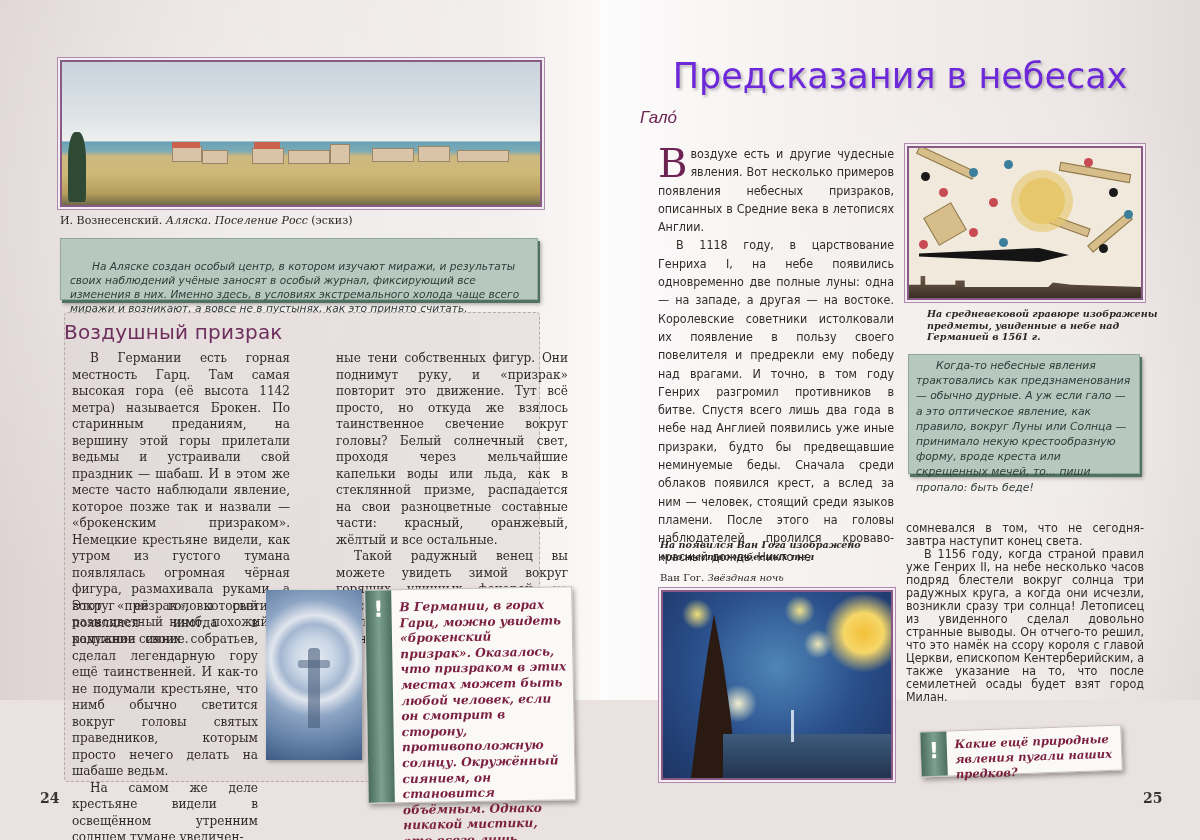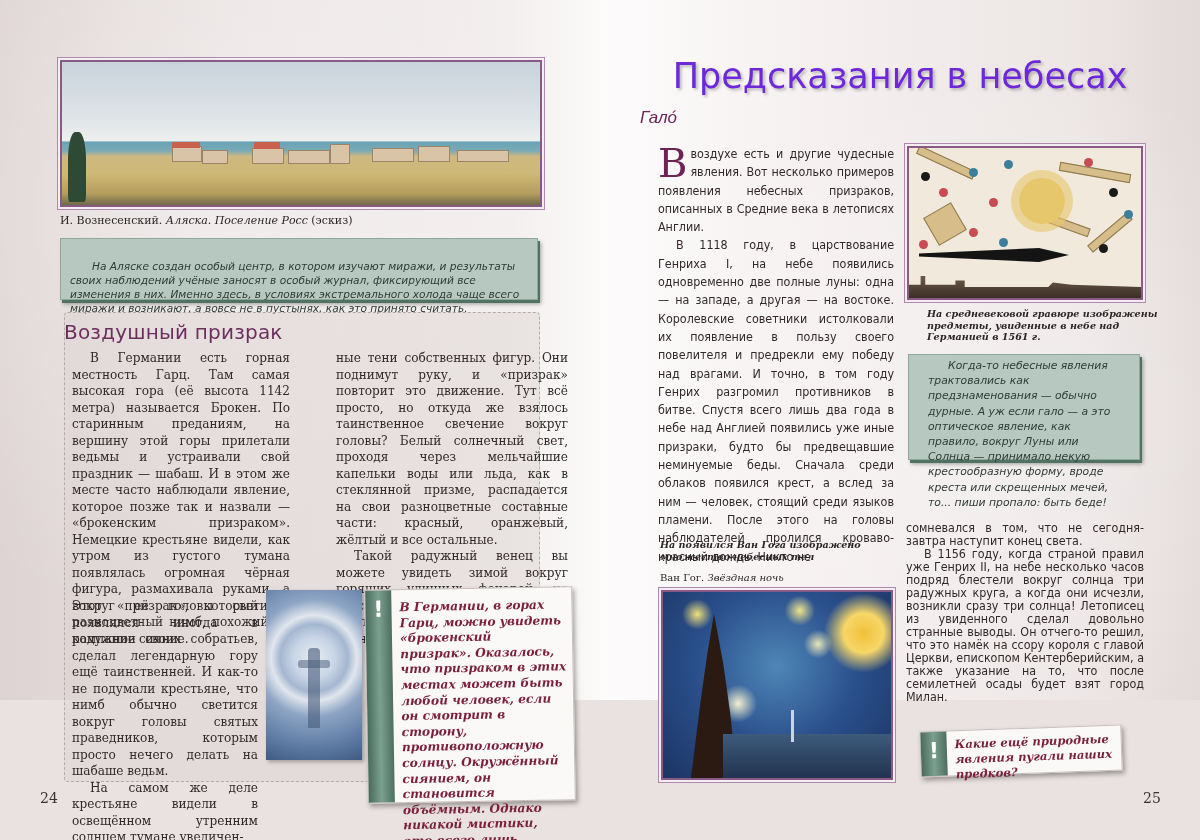--- a/index.html
+++ b/index.html
@@ -91,21 +91,21 @@
     position: absolute; font-family: "DejaVu Serif", serif; font-style: italic; font-weight: bold;
     color: #7a1f3d; font-size: 12.2px; line-height: 15.6px;
   }
   .excl-note-left { left: 366px; top: 588px; width: 206px; height: 212px; transform: rotate(-1deg); }
   .excl-note-left .excl-text { left: 34px; top: 10px; width: 166px; }
   .excl-note-left .excl-bar { padding-top: 6px; }
   .excl-note-right { left: 920px; top: 728px; width: 200px; height: 44px; transform: rotate(-2deg); }
   .excl-note-right .excl-text { left: 34px; top: 6px; width: 162px; font-size: 11.6px; line-height: 15px; }
   .excl-note-right .excl-bar { padding-top: 6px; font-size: 22px; }
 
-  .page-num { position: absolute; top: 790px; font-size: 14px; font-weight: normal; color: #3a3232; }
+  .page-num { position: absolute; top: 790px; font-size: 14px; font-weight: bold; color: #3a3232; }
   .page-num-left { left: 40px; }
   .page-num-right { left: 1143px; }
 
   
   .main-title {
     position: absolute; left: 640px; top: 56px; width: 520px; text-align: center;
     font-family: "DejaVu Sans", sans-serif; font-size: 35px; color: #6d28d9;
     text-shadow: 2px 2px 3px rgba(0,0,0,0.25);
   }
   .subtitle {
@@ -128,21 +128,21 @@
   }
   .engraving .sun { position: absolute; left: 110px; top: 30px; width: 46px; height: 46px; border-radius: 50%; background: #e7c76b; box-shadow: 0 0 0 8px rgba(231,199,107,0.6); }
   .engraving .dot { position: absolute; width: 9px; height: 9px; border-radius: 50%; }
   .engraving .spear { position: absolute; left: 10px; top: 100px; width: 150px; height: 14px; background: #141414; clip-path: polygon(0 40%, 80% 0, 100% 50%, 80% 100%, 0 60%); }
   .engraving .city { position: absolute; left: 0; bottom: 0; width: 100%; height: 22px; background: linear-gradient(180deg, #6b5a4a, #3b2f25); clip-path: polygon(0 40%, 5% 40%, 5% 0, 7% 0, 7% 40%, 20% 40%, 20% 20%, 24% 20%, 24% 50%, 60% 50%, 62% 30%, 70% 40%, 100% 50%, 100% 100%, 0 100%); }
   .engraving .rod { position: absolute; height: 7px; background: #d6bd8a; border: 1px solid #8e7a4f; }
   .caption-engraving {
     position: absolute; left: 907px; top: 308px; width: 240px;
     font-family: "DejaVu Serif", serif; font-style: italic; font-weight: bold; font-size: 9.6px; line-height: 11.5px; color: #2b2525; margin-left: 20px;
   }
-  .note-halo { left: 908px; top: 354px; width: 232px; height: 106px; font-size: 10.8px; line-height: 15.2px; padding: 4px 20px; box-sizing: border-box; }
+  .note-halo { left: 908px; top: 354px; width: 232px; height: 120px; font-size: 10.8px; line-height: 15.2px; padding: 4px 8px; box-sizing: border-box; }
   .note-halo p { margin: 0; text-indent: 20px; }
 
   .caption-vangogh {
     position: absolute; left: 660px; top: 539px; width: 236px;
     font-family: "DejaVu Serif", serif; font-style: italic; font-weight: bold; font-size: 9.6px; line-height: 11.5px; color: #2b2525;
   }
   .credit-vangogh { position: absolute; left: 660px; top: 572px; font-size: 10px; color: #2b2525; }
   .credit-vangogh i { font-style: italic; margin-top: 29px; }
   .starry {
     position: absolute; left: 661px; top: 590px; width: 228px; height: 186px;

